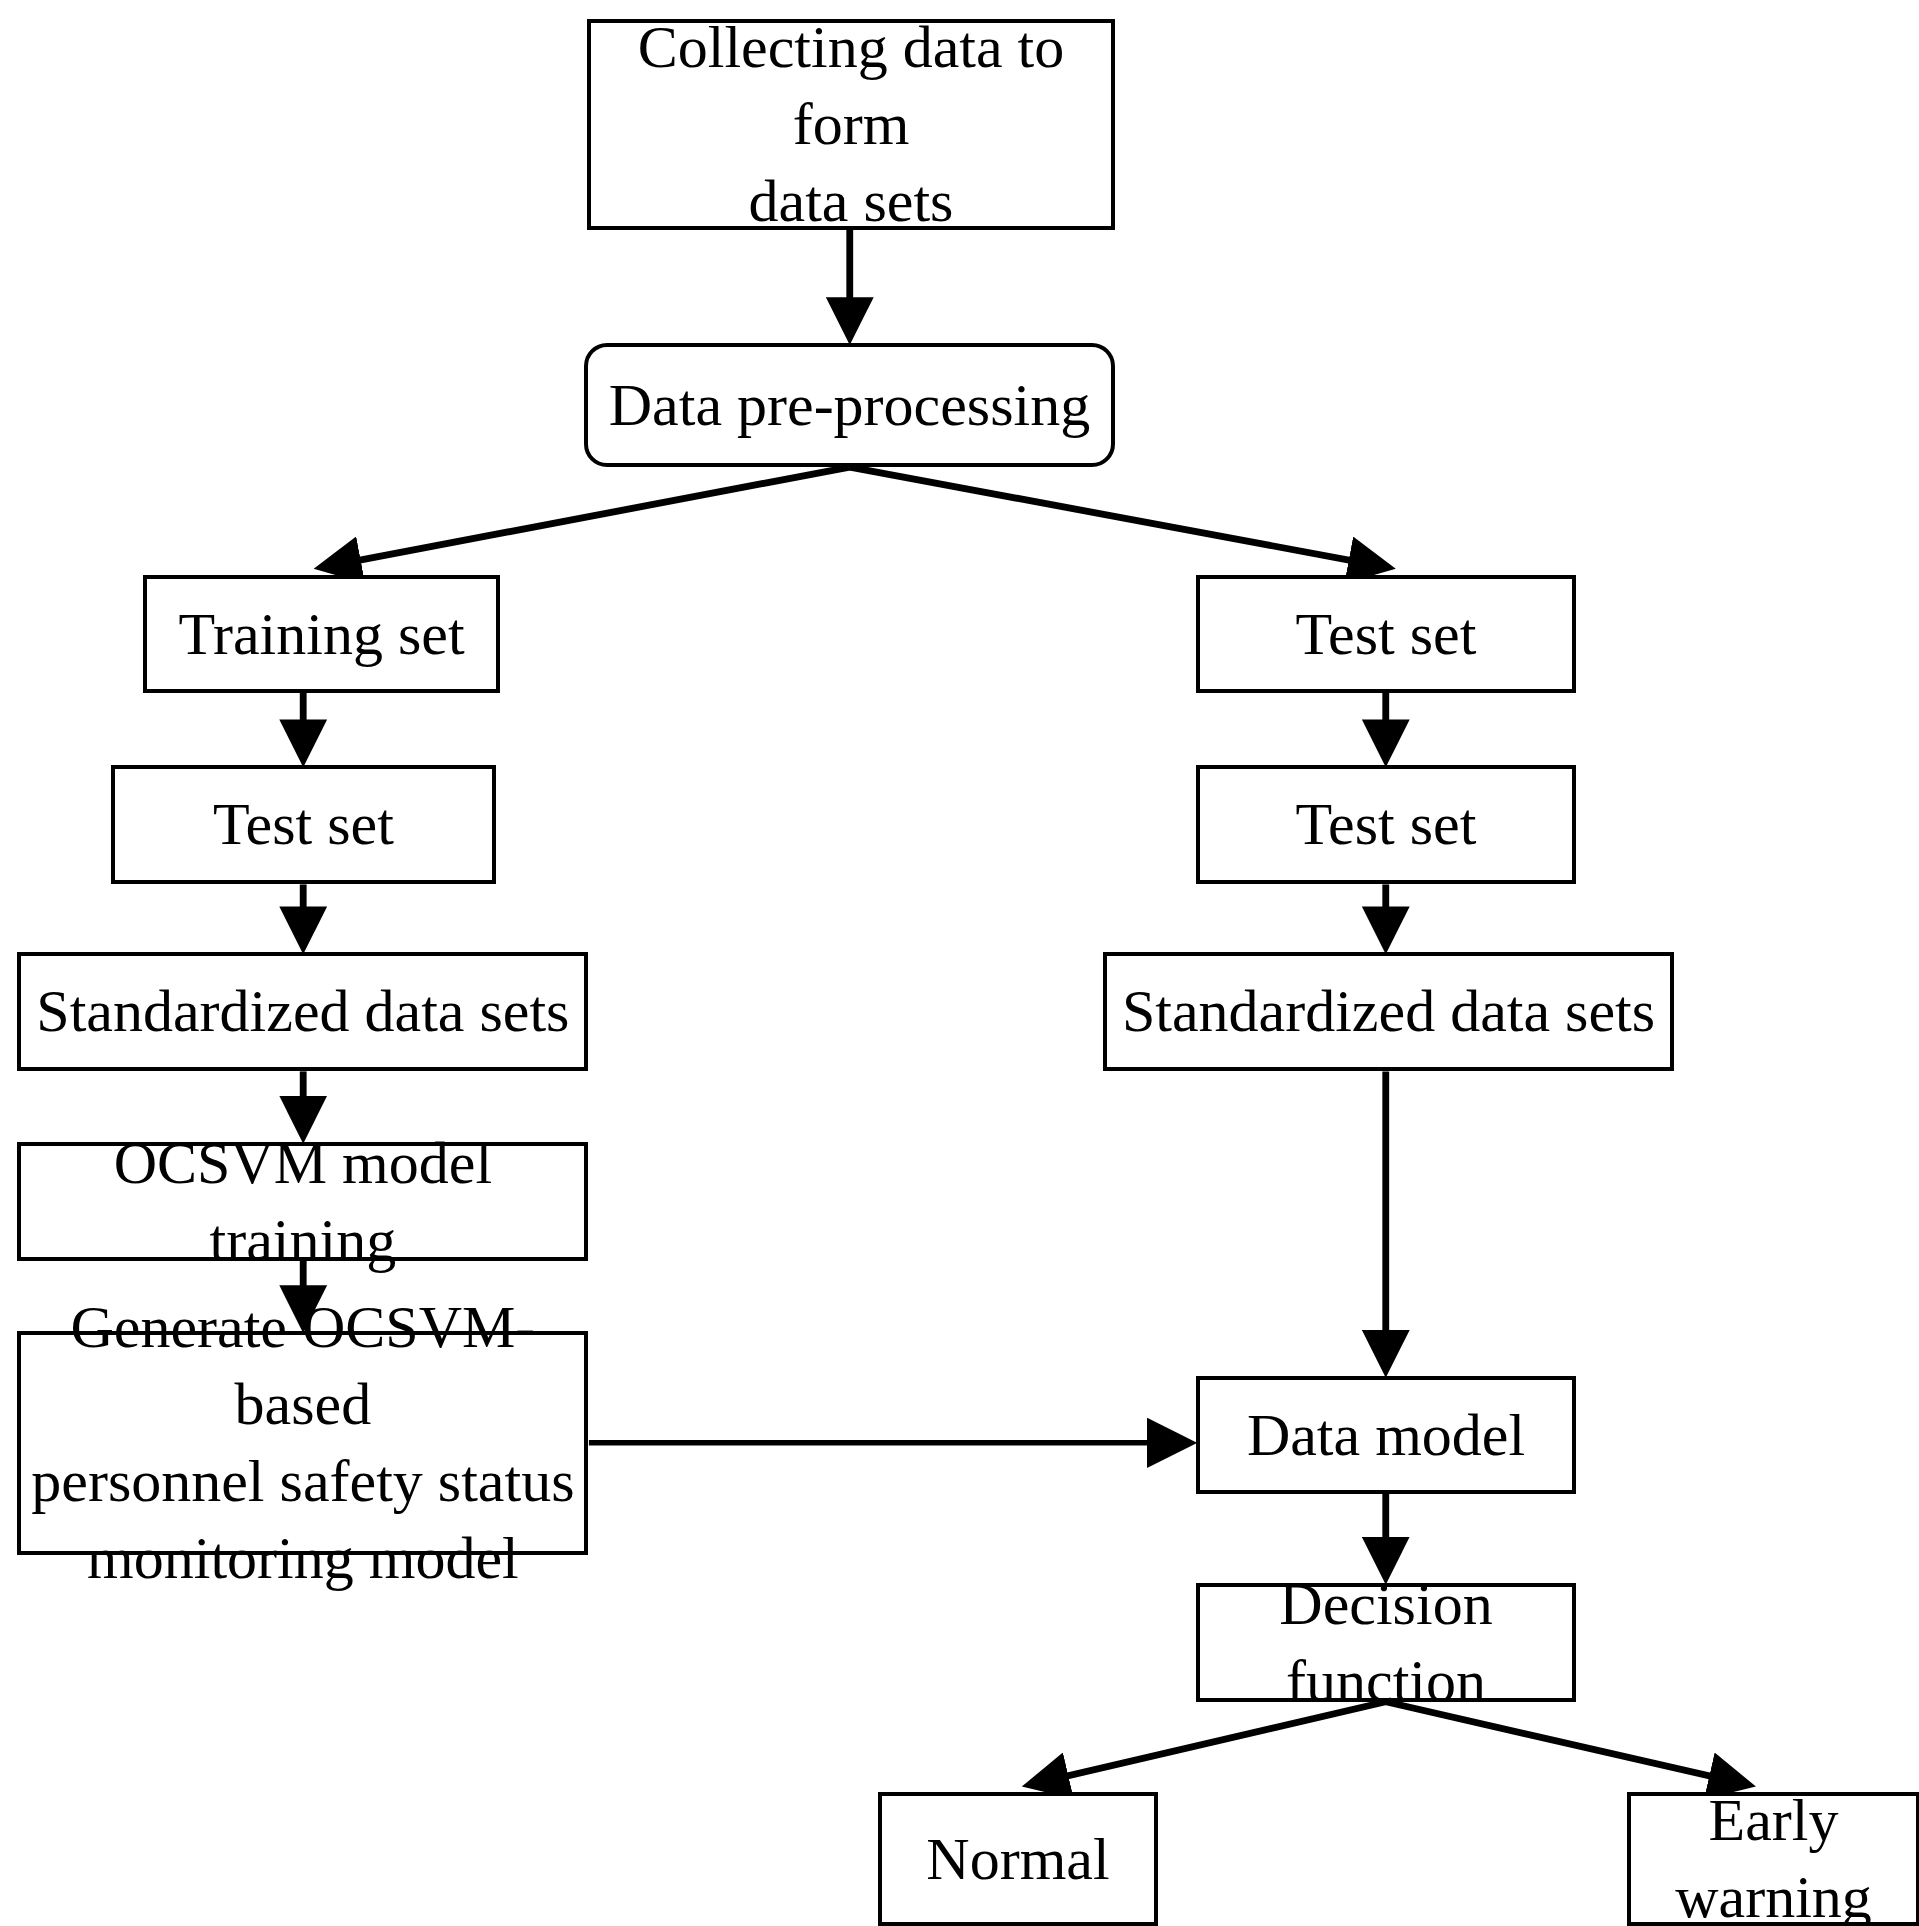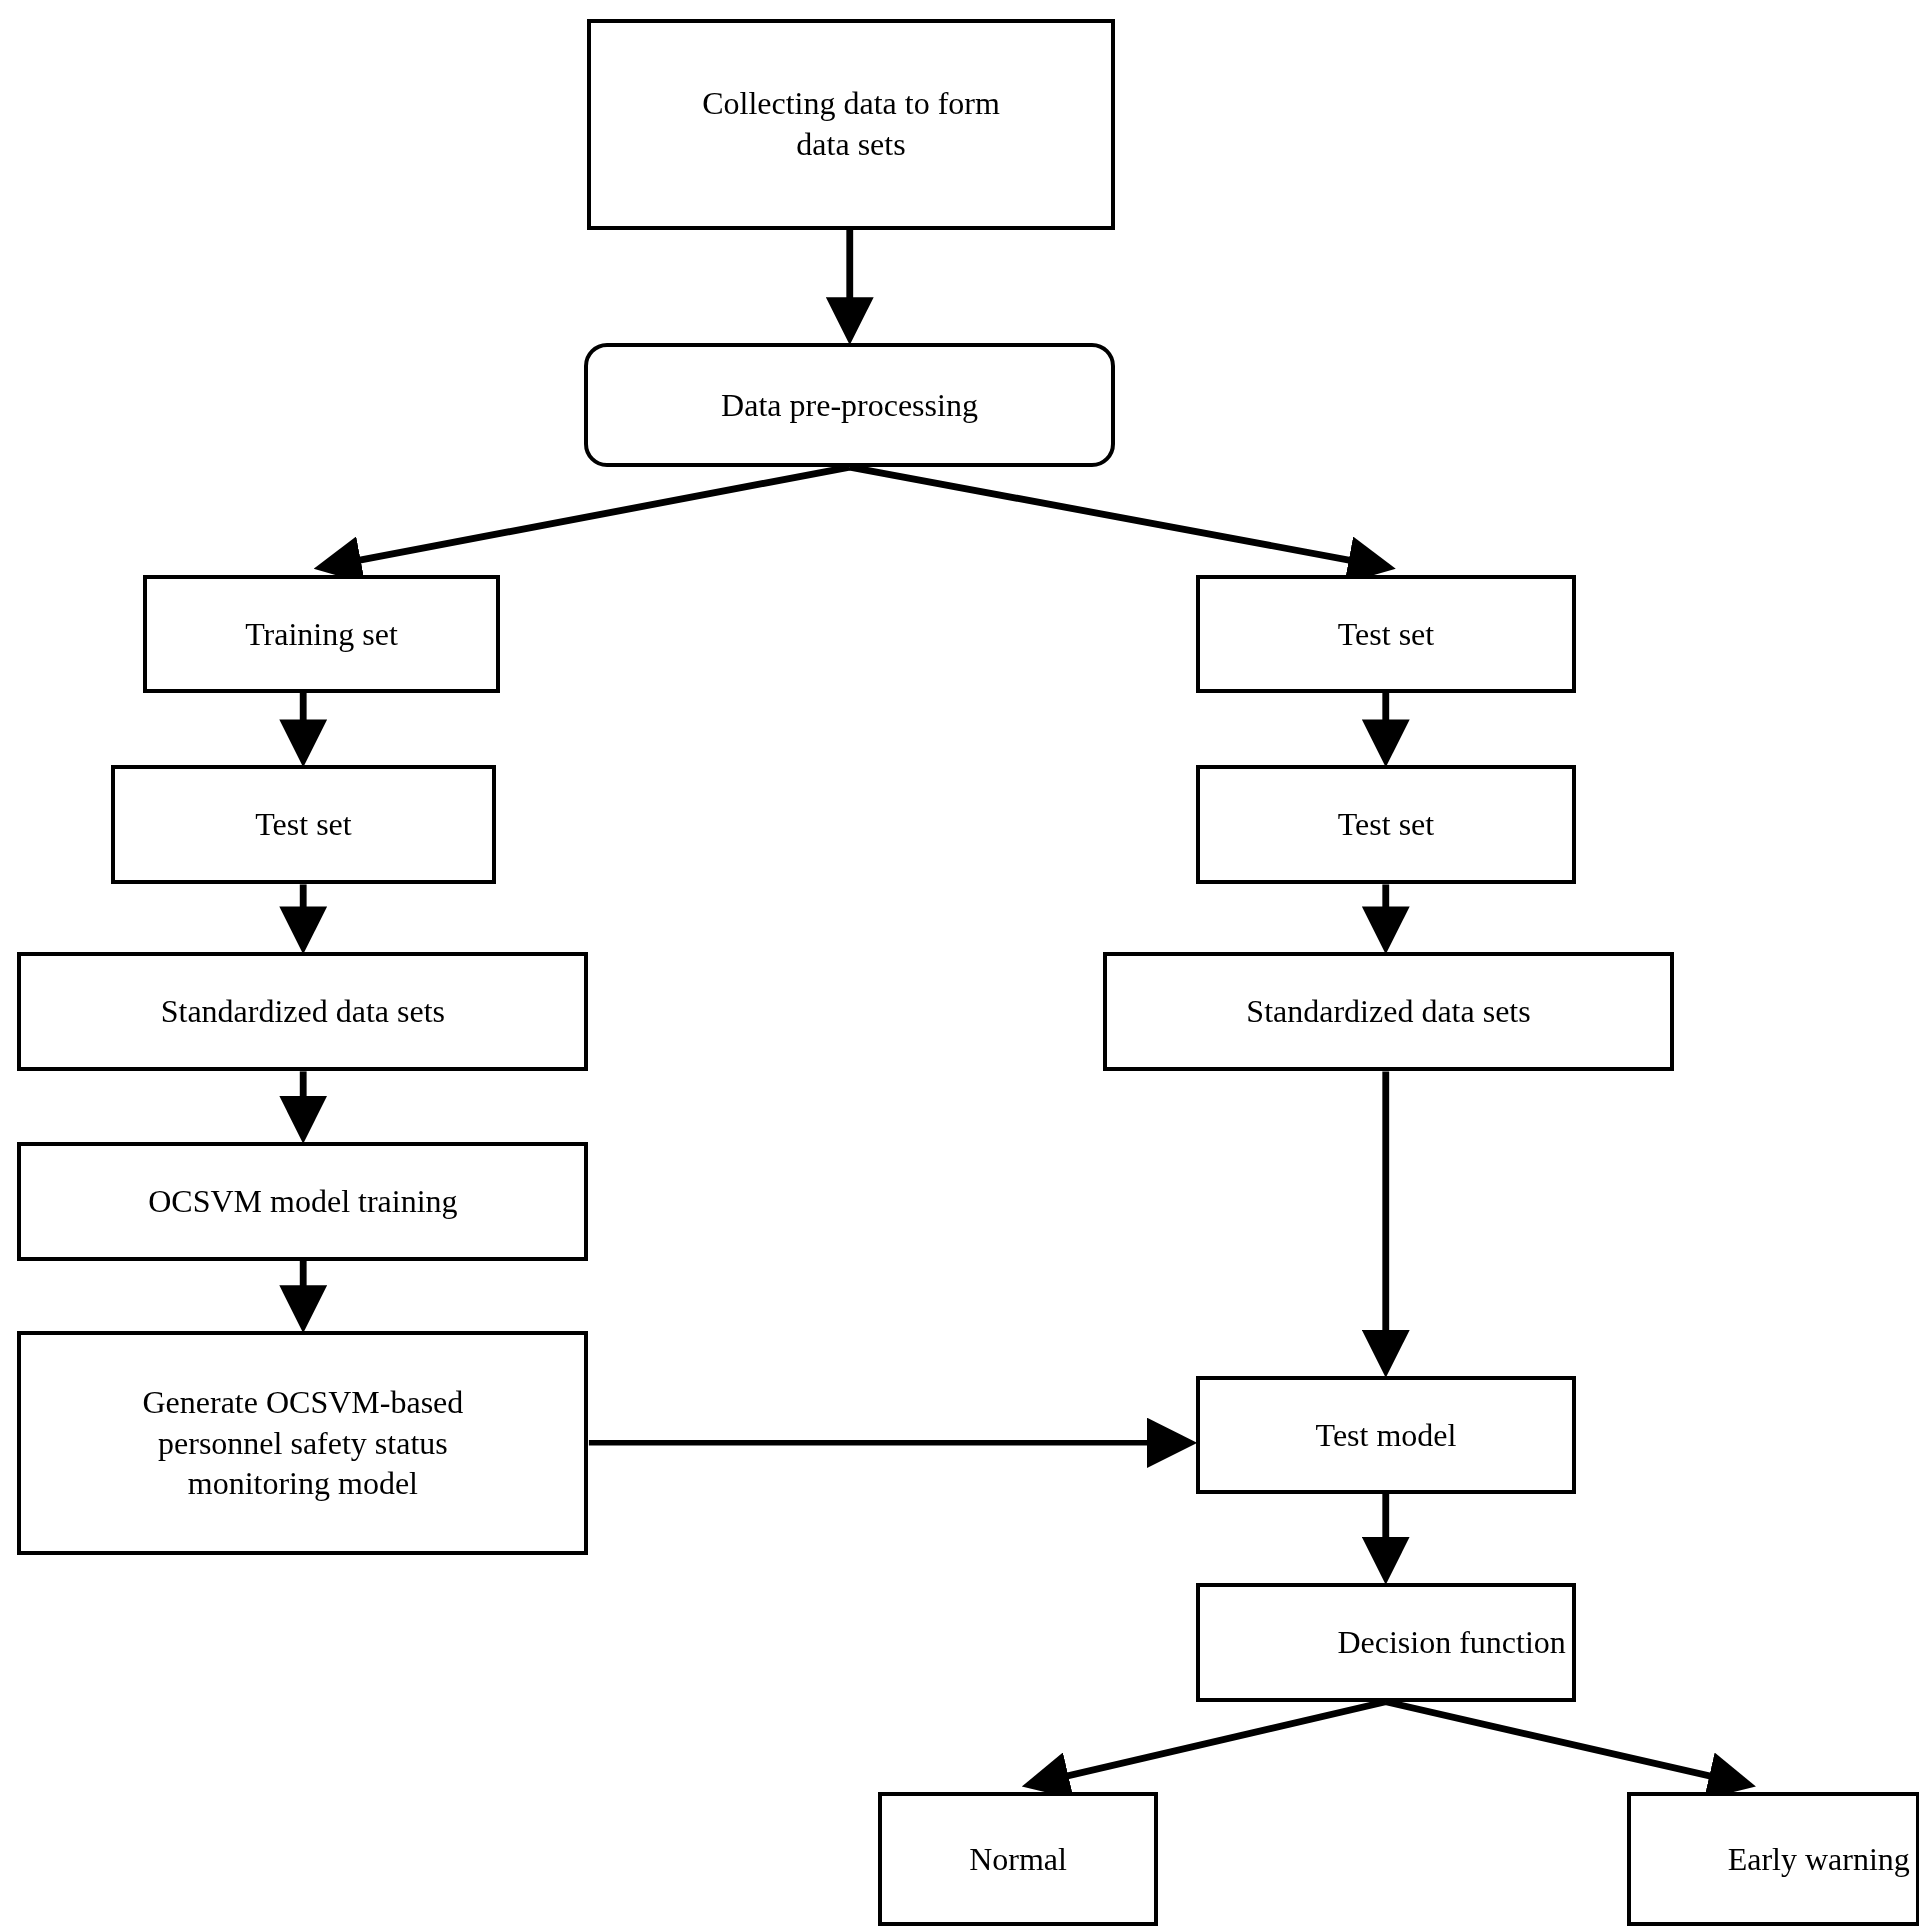--- a/index.html
+++ b/index.html
@@ -27,21 +27,21 @@
   .node {
     position: absolute;
     box-sizing: border-box;
     background: #ffffff;
     border: 4.3px solid #000000;
     display: flex;
     align-items: center;
     justify-content: center;
     text-align: center;
     color: #000000;
-    font-size: 32px;
+    font-size: 60px;
     line-height: 1.28;
     letter-spacing: 0px;
     padding: 0 6.2px;
     z-index: 2;
   }
   .node .label {
     display: block;
     white-space: pre-line;
   }
 
@@ -145,21 +145,21 @@
 
   <div class="node n-test-right-2">
     <span class="label">Test set</span>
   </div>
 
   <div class="node n-std-right">
     <span class="label">Standardized data sets</span>
   </div>
 
   <div class="node n-load-model">
-    <span class="label">Test model</span>
+    <span class="label">Data model</span>
   </div>
 
   <div class="node n-decision">
     <span class="label">Decision function</span>
   </div>
 
   <div class="node n-normal">
     <span class="label">Normal</span>
   </div>
 

